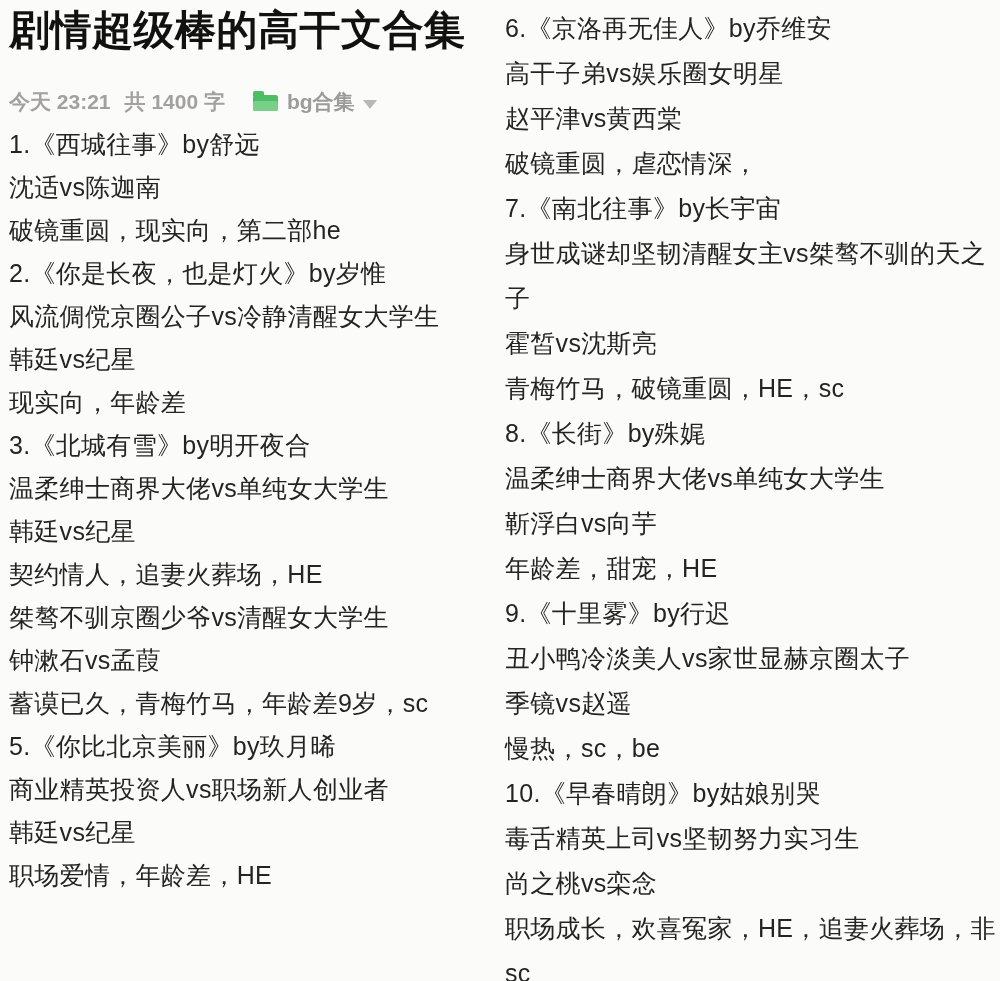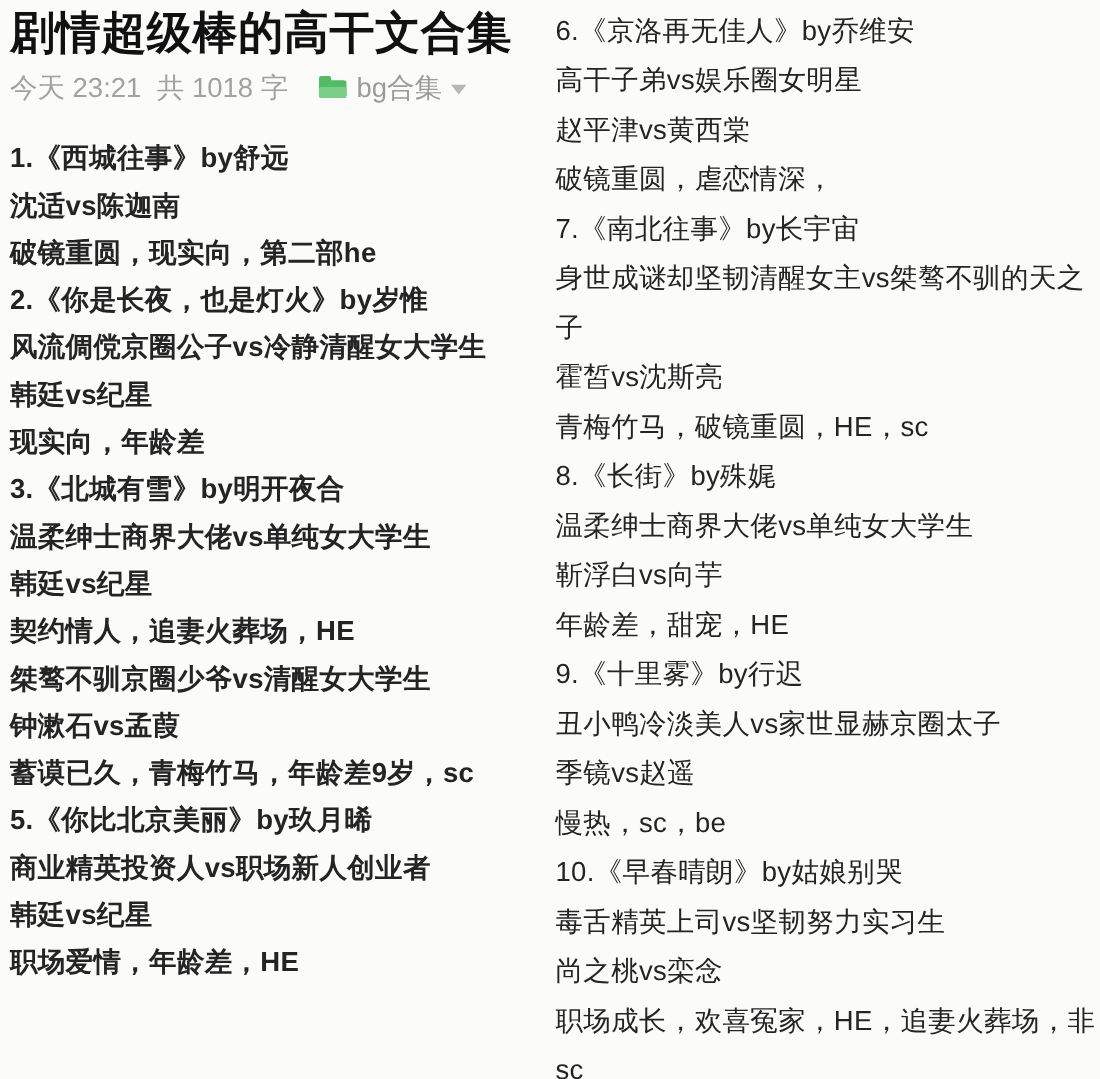--- a/index.html
+++ b/index.html
@@ -23,26 +23,27 @@
   }
   .note-title {
     font-size: 41px;
     font-weight: 700;
     color: #111111;
     letter-spacing: 0.5px;
     line-height: 52px;
     white-space: nowrap;
   }
   .meta-row {
-    margin-top: 7px;
+    margin-top: 32px;
     display: flex;
     align-items: center;
-    font-size: 25px;
+    font-size: 21px;
     color: #a2a19e;
     white-space: nowrap;
+    font-weight: bold;
   }
   .meta-time { margin-right: 14px; }
   .meta-count { margin-right: 28px; }
   .folder-chip {
     display: inline-flex;
     align-items: center;
     cursor: pointer;
     justify-content: center;
   }
   .folder-icon {
@@ -87,31 +88,31 @@
     position: absolute;
   }
   .col-left  { left: 9px;  top: 123px; width: 493px; }
   .col-right { left: 505px; top: 6px;  width: 500px; }
   .line {
     font-size: 25px;
     color: #242424;
     white-space: nowrap;
     letter-spacing: 0.3px;
   }
-  .col-left  .line { height: 43px; line-height: 43px; font-weight: bold; }
+  .col-left  .line { height: 43px; line-height: 43px; }
   .col-right .line { height: 45px; line-height: 45px; }
 </style>
 </head>
 <body>
 
 <div class="note-header">
   <div class="note-title">剧情超级棒的高干文合集</div>
   <div class="meta-row">
     <span class="meta-time">今天 23:21</span>
-    <span class="meta-count">共 1018 字</span>
+    <span class="meta-count">共 1400 字</span>
     <span class="folder-chip">
       <span class="folder-icon"></span>
       <span class="folder-label">bg合集</span>
       <span class="caret-down"></span>
     </span>
   </div>
 </div>
 
 <div class="col col-left">
   <div class="line">1.《西城往事》by舒远</div>

